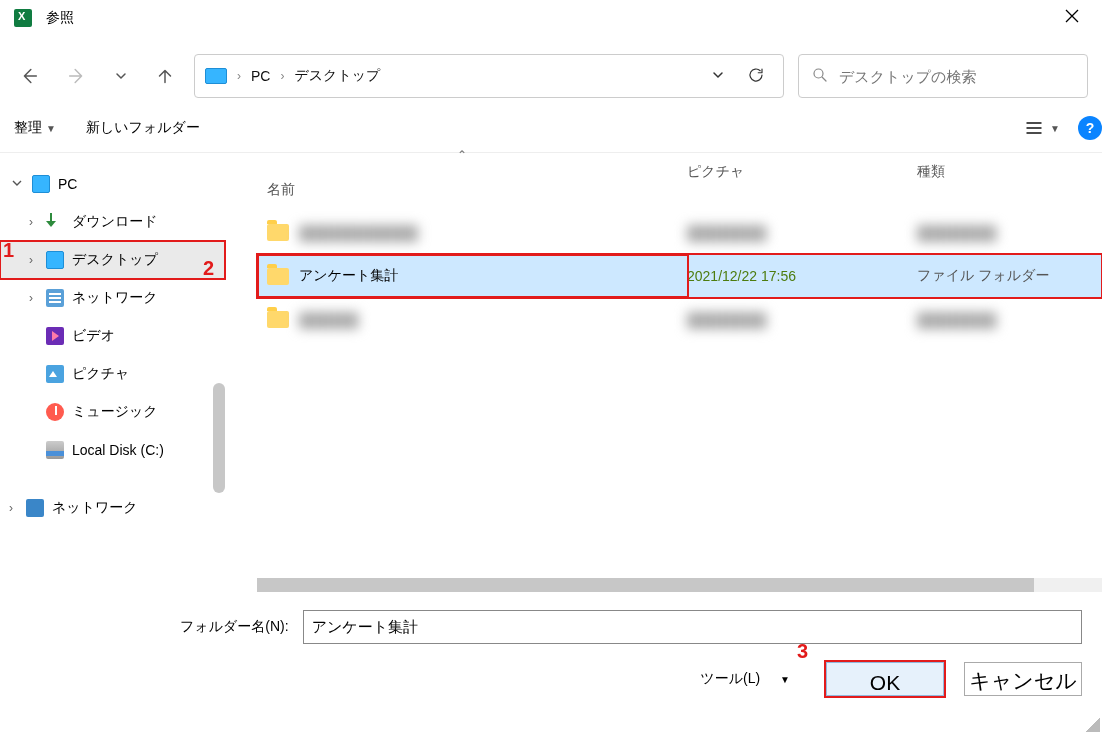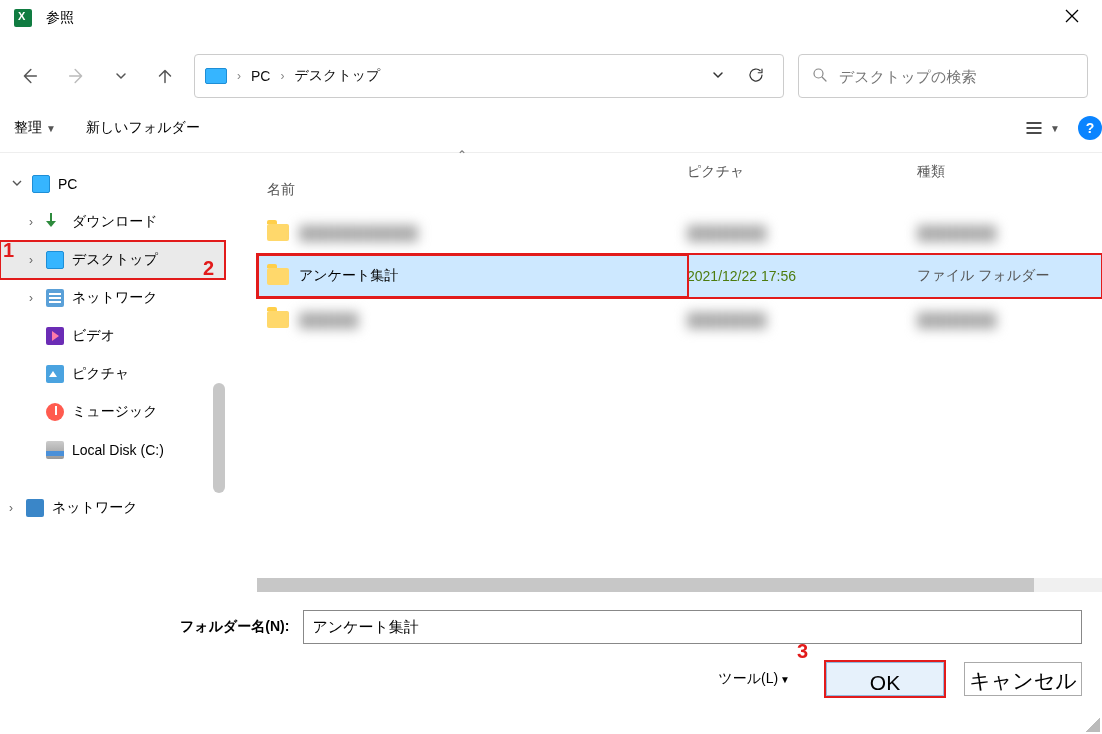--- a/index.html
+++ b/index.html
@@ -171,26 +171,26 @@
   position: absolute; bottom: 0; left: 32px; right: 0; height: 14px;
   background: #f0f0f0;
 }
 .hscroll-thumb {
   position: absolute; left: 0; top: 0; width: 92%; height: 100%; background: #c7c7c7;
 }
 
 
 .footer { padding: 18px 20px 10px 20px; }
 .name-row { display: flex; align-items: center; gap: 14px; padding-left: 160px; }
-.name-row label { white-space: nowrap; font-weight: bold; }
+.name-row label { white-space: nowrap; }
 .name-input {
   flex: 1; height: 34px; border: 1px solid #888; padding: 4px 8px; font-size: 15px;
 }
 .btn-row { display: flex; align-items: center; justify-content: flex-end; gap: 20px; padding-top: 18px; position: relative;}
-.tools { display: flex; align-items: center; gap: 2px; padding-right: 16px; }
+.tools { display: flex; align-items: center; gap: 20px; padding-right: 16px; }
 .tools .drop { font-size: 10px; }
 .btn {
   min-width: 118px; height: 34px; border: 1px solid #aaa; background: #fff;
   display: flex; align-items: flex-end; justify-content: center; font-size: 21px; cursor: pointer;
 }
 .btn.primary { background: #e6f1fb; border: 1px solid #91b8dd; outline: 2px solid #e21b1b; outline-offset: 0; }
 .annot3 { position: absolute; color: #e21b1b; font-weight: bold; font-size: 20px; top: -4px; right: 274px; }
 
 .resize-grip {
   position: absolute; right: 2px; bottom: 2px; width: 14px; height: 14px;

